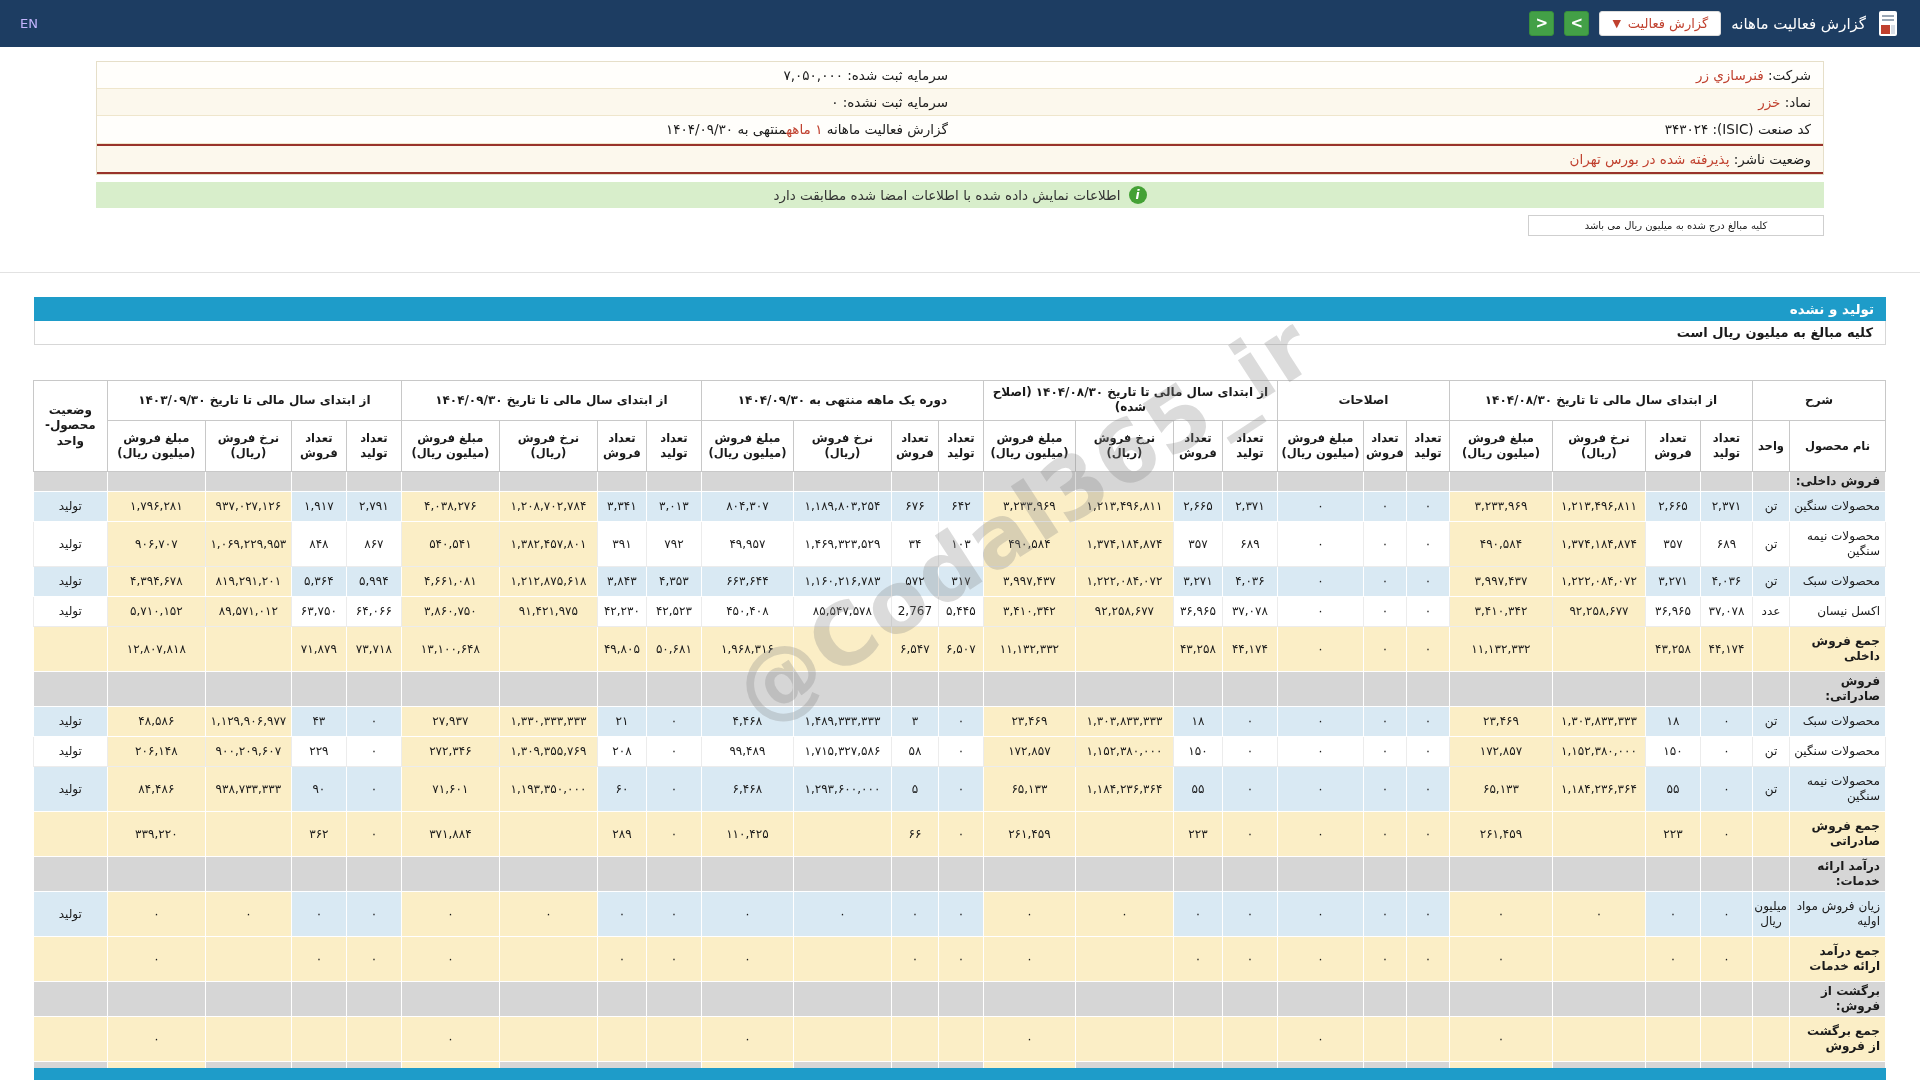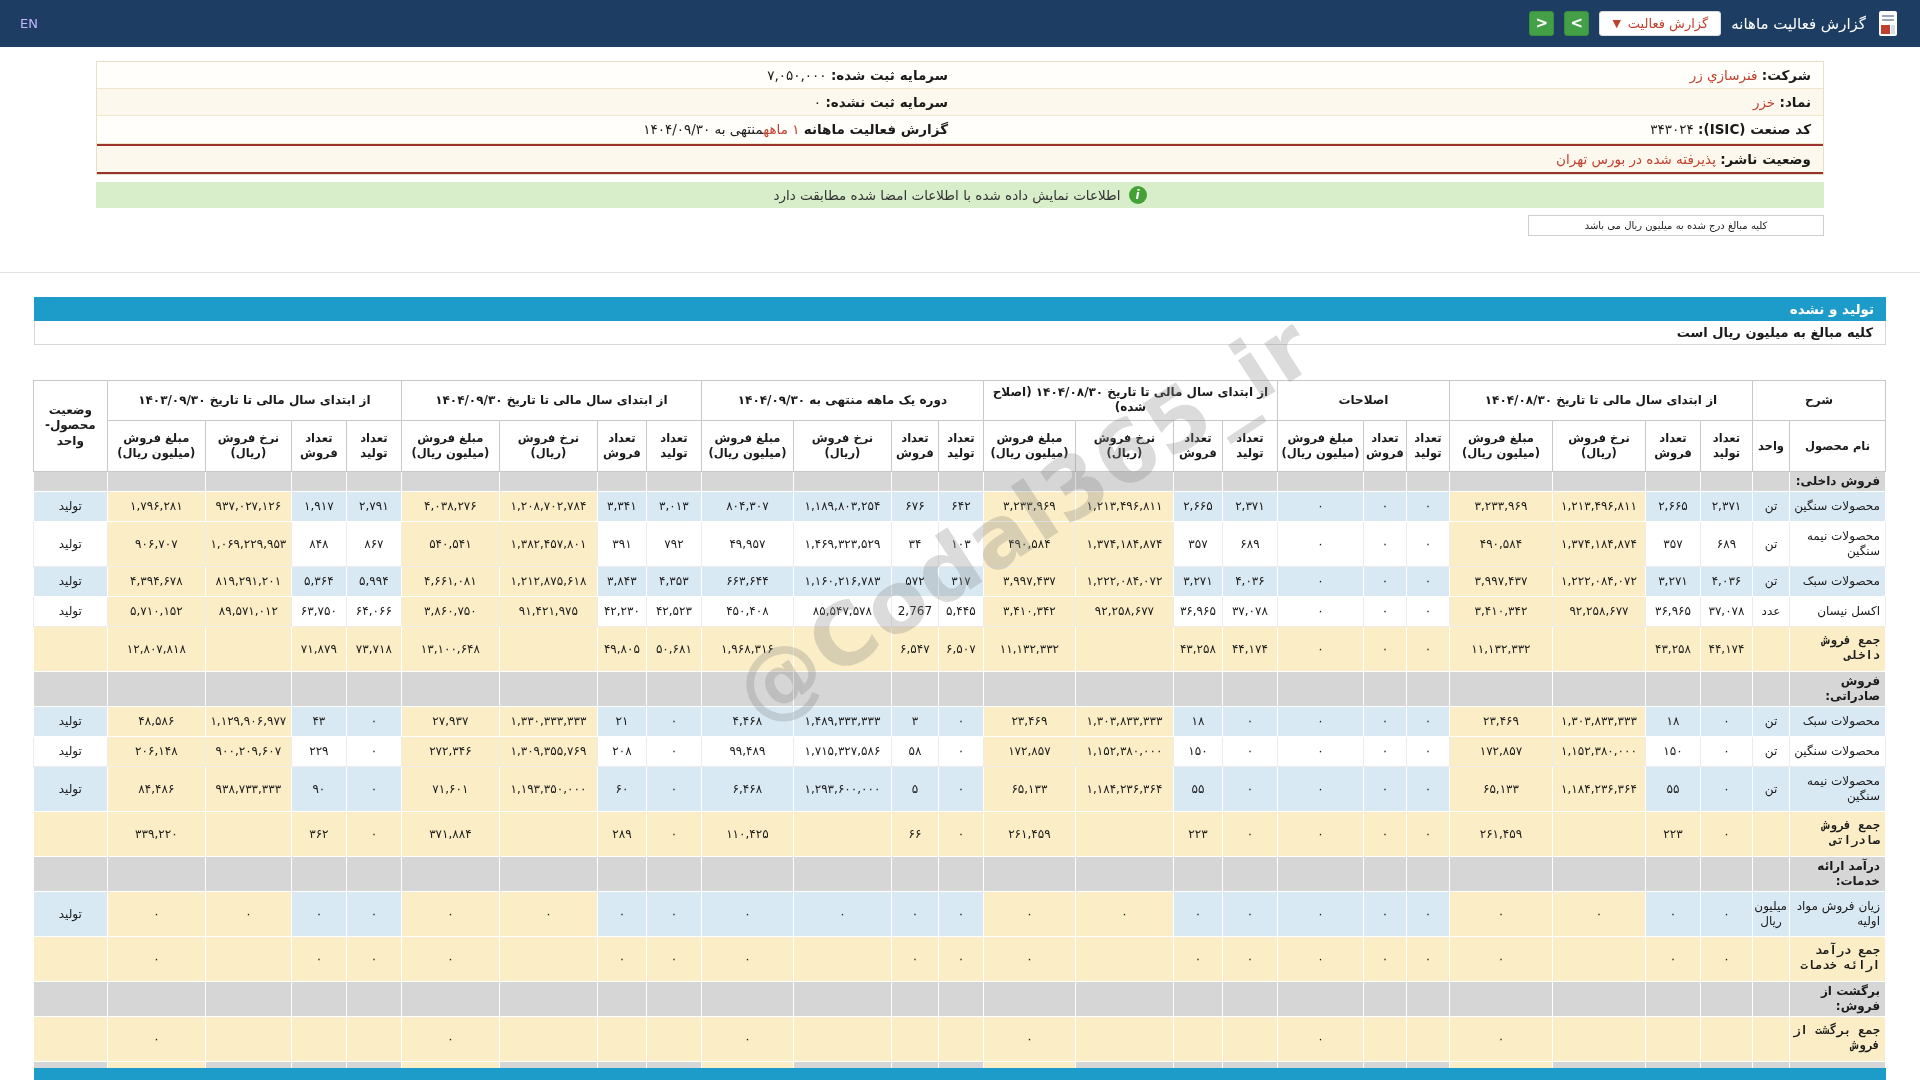--- a/index.html
+++ b/index.html
@@ -15,21 +15,21 @@
   .nav-btn{width:25px;height:25px;background:#43a047;border:1px solid #388e3c;border-radius:3px;color:#fff;
     font-size:15px;font-weight:bold;line-height:1;cursor:pointer;padding:0;font-family:inherit;}
   .en{color:#c4b5fd;font-size:13px;margin-inline-start:auto;cursor:pointer;}
 
   
   .info-table{margin:14px 96px 0;border:1px solid #e6dfc9;}
   .info-row{display:flex;border-bottom:1px solid #efe6cc;background:#fffefb;}
   .info-row:nth-child(even){background:#fcf8ed;}
   .info-row:last-child{border-top:2px solid #99332b;border-bottom:2px solid #99332b;}
   .info-cell{width:50%;padding:4px 12px;font-size:13.5px;line-height:1.35;}
-  .lbl{font-weight:bold;margin-top:44px;}
+  .lbl{font-weight:normal;margin-top:44px;}
   .val.red{color:#c0402e;}
 
   .notice{margin:7px 96px 0;background:#d8eecb;padding:4px 8px;display:flex;justify-content:center;
     align-items:center;gap:8px;font-size:13.5px;color:#333;}
   .info-icon{width:18px;height:18px;border-radius:50%;background:#44a135;color:#fff;font-size:12px;
     font-weight:bold;font-style:italic;display:inline-flex;align-items:center;justify-content:center;flex:none;}
 
   .amount-note{width:278px;margin:7px 96px 0 auto;border:1px solid #cfcfcf;background:#fff;
     padding:4px 8px;font-size:10px;text-align:center;}
   .divider{margin-top:36px;border-top:1px solid #e2e2e2;width:100%;}
@@ -46,21 +46,21 @@
   .prod-table th.ch{height:44px;}
   .prod-table td{border:1px solid #fff;font-size:12px;padding:7px 2px;text-align:center;vertical-align:middle;line-height:1.25;}
   .prod-table td.name{text-align:right;padding-right:5px;}
   .prod-table td.num{direction:ltr;}
   .sec-row td{background:#d6d6d6;padding:2px 5px;font-size:12px;}
   .sec-row td.name{font-weight:bold;margin-left:34px;}
   .row-blue td{background:#d9e9f3;}
   .row-white td{background:#fff;border-color:#ececec;}
   .row-blue td.cream,.row-white td.cream{background:#fbeec6;}
   .sum-row td{background:#fbeec6;}
-  .sum-row td.name{font-weight:bold;font-family:Liberation Mono, monospace;}
+  .sum-row td.name{font-weight:bold;}
   .disc-row td{background:#d6d6d6;}
   .disc-row td.name{font-weight:bold;}
   .disc-row td.cream{background:#fbeec6;}
   .compact td{padding:4px 2px;}
 
   .watermark{position:absolute;top:470px;left:690px;font-size:85px;font-weight:bold;color:#8a8a8a;
     opacity:.30;transform:rotate(-33deg);direction:ltr;letter-spacing:2px;pointer-events:none;z-index:5;}
   .bottom-bar{position:absolute;left:34px;right:34px;bottom:0;height:12px;background:#1e9cc9;}
 </style>
 </head>

